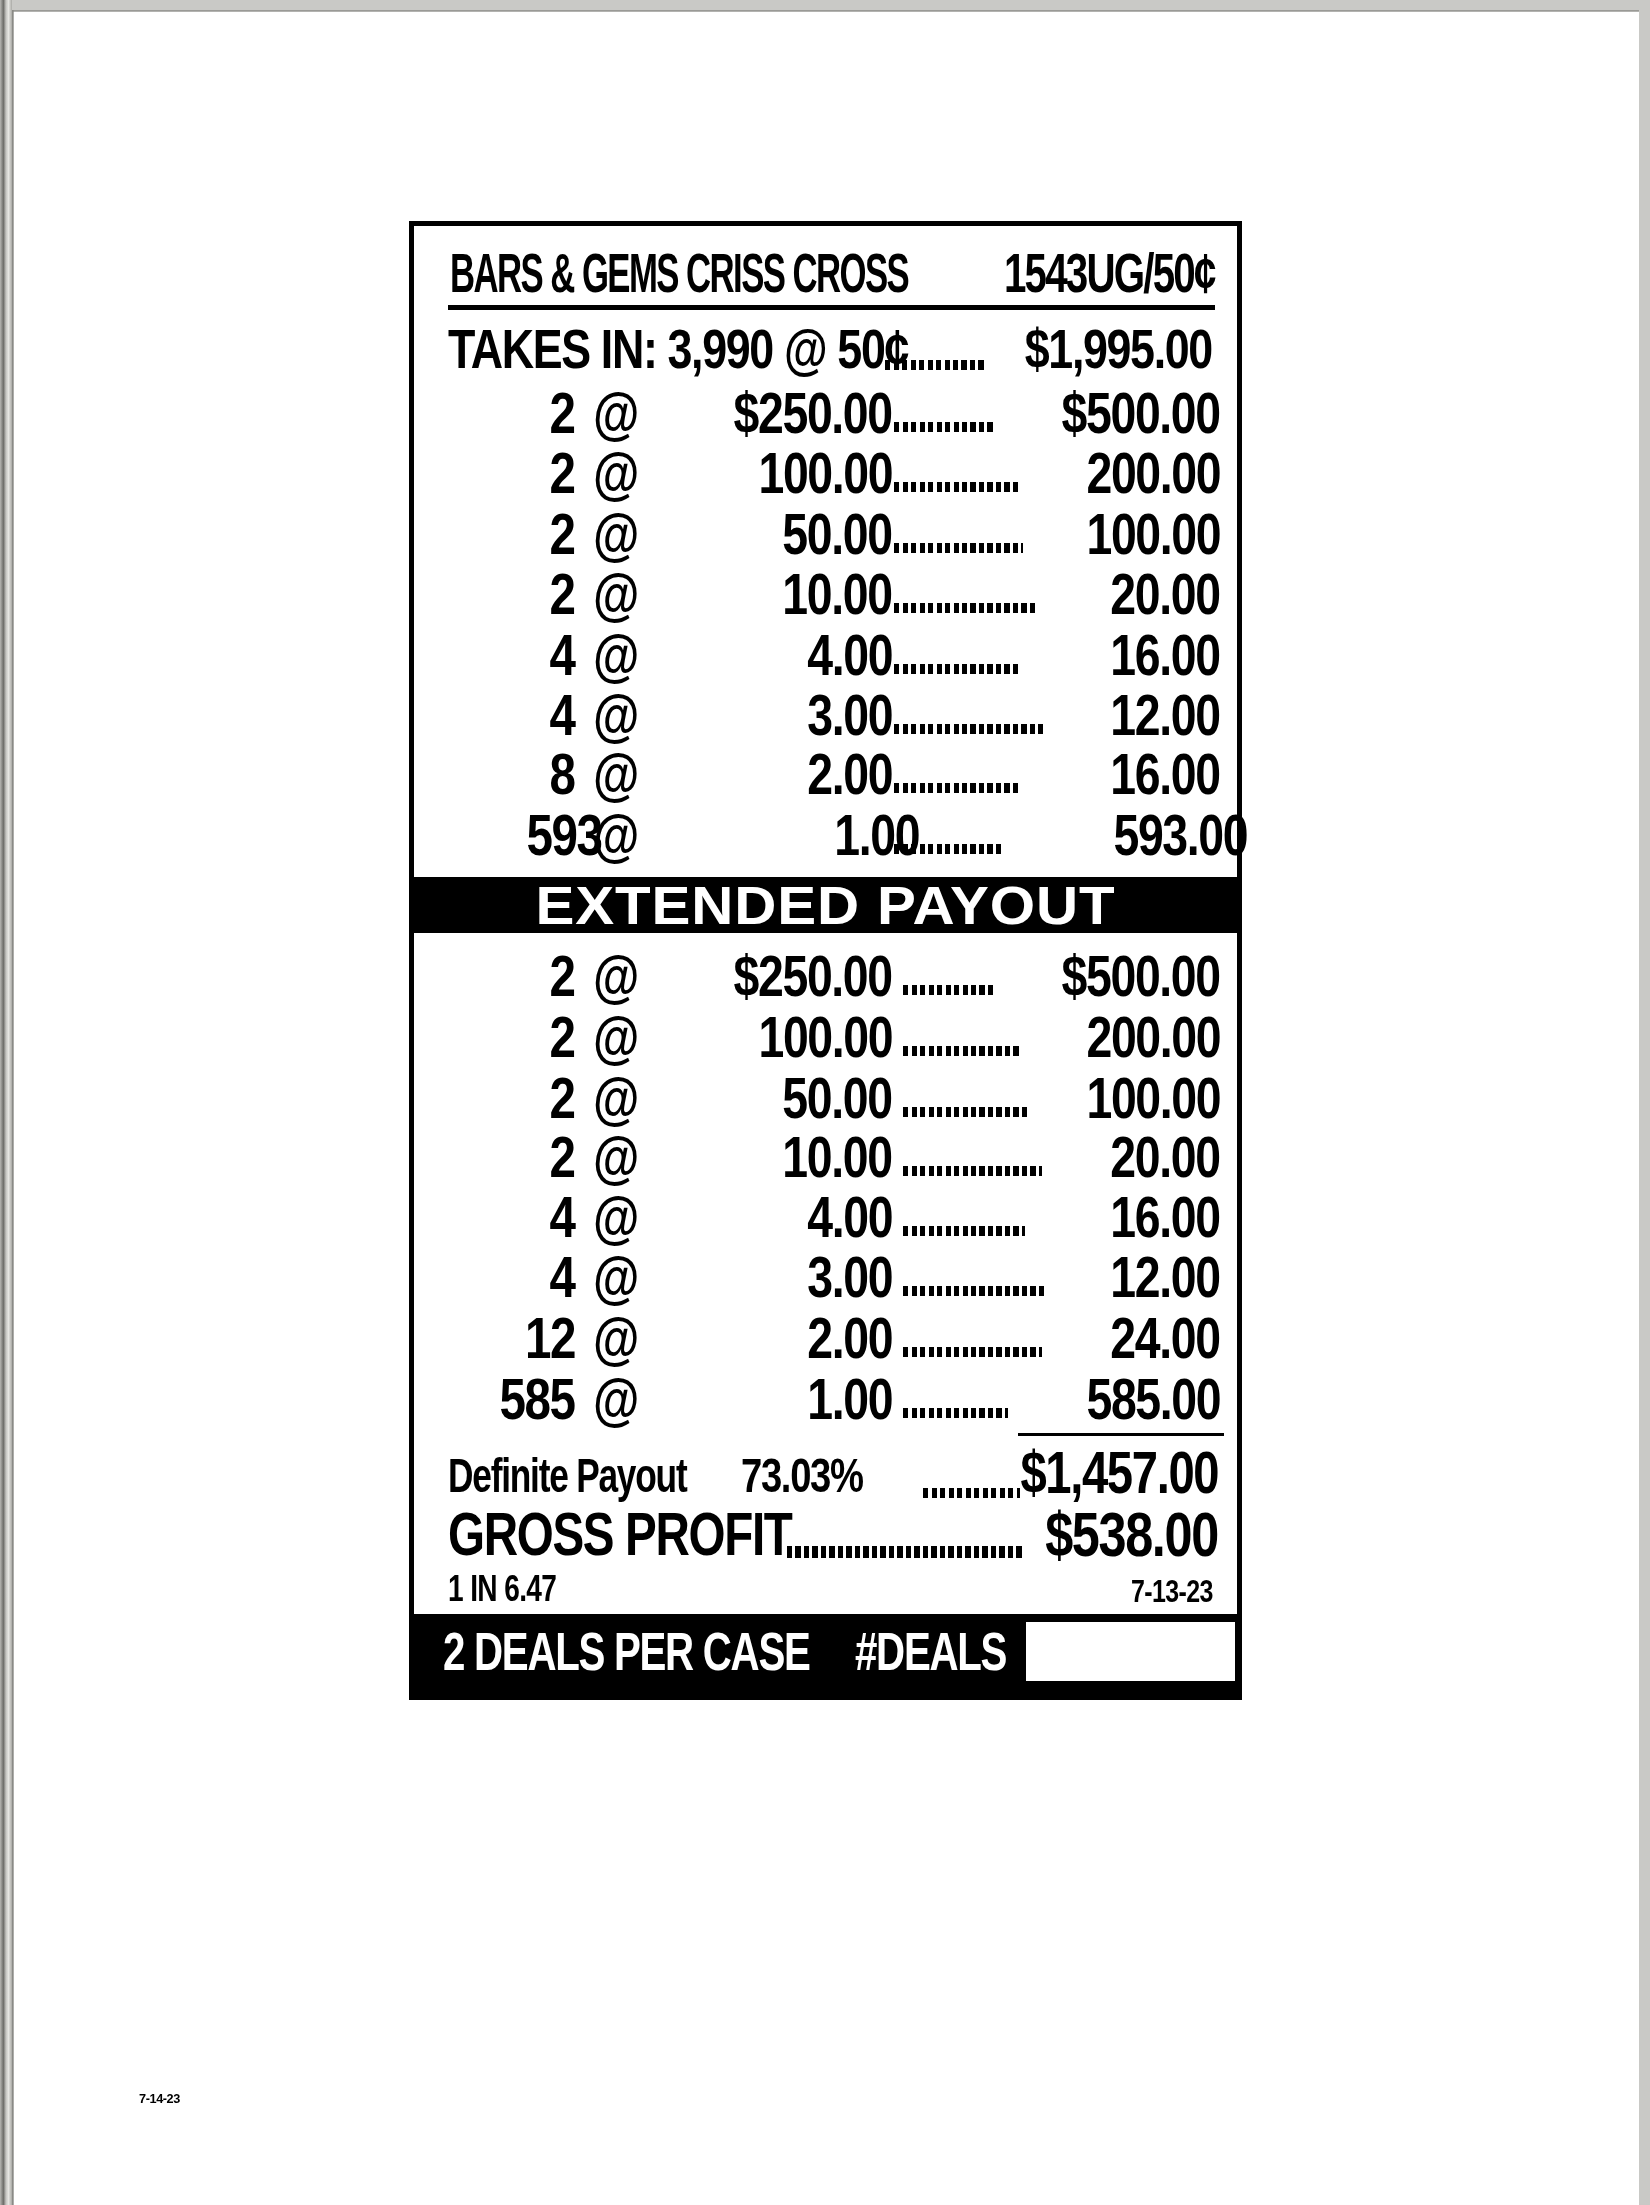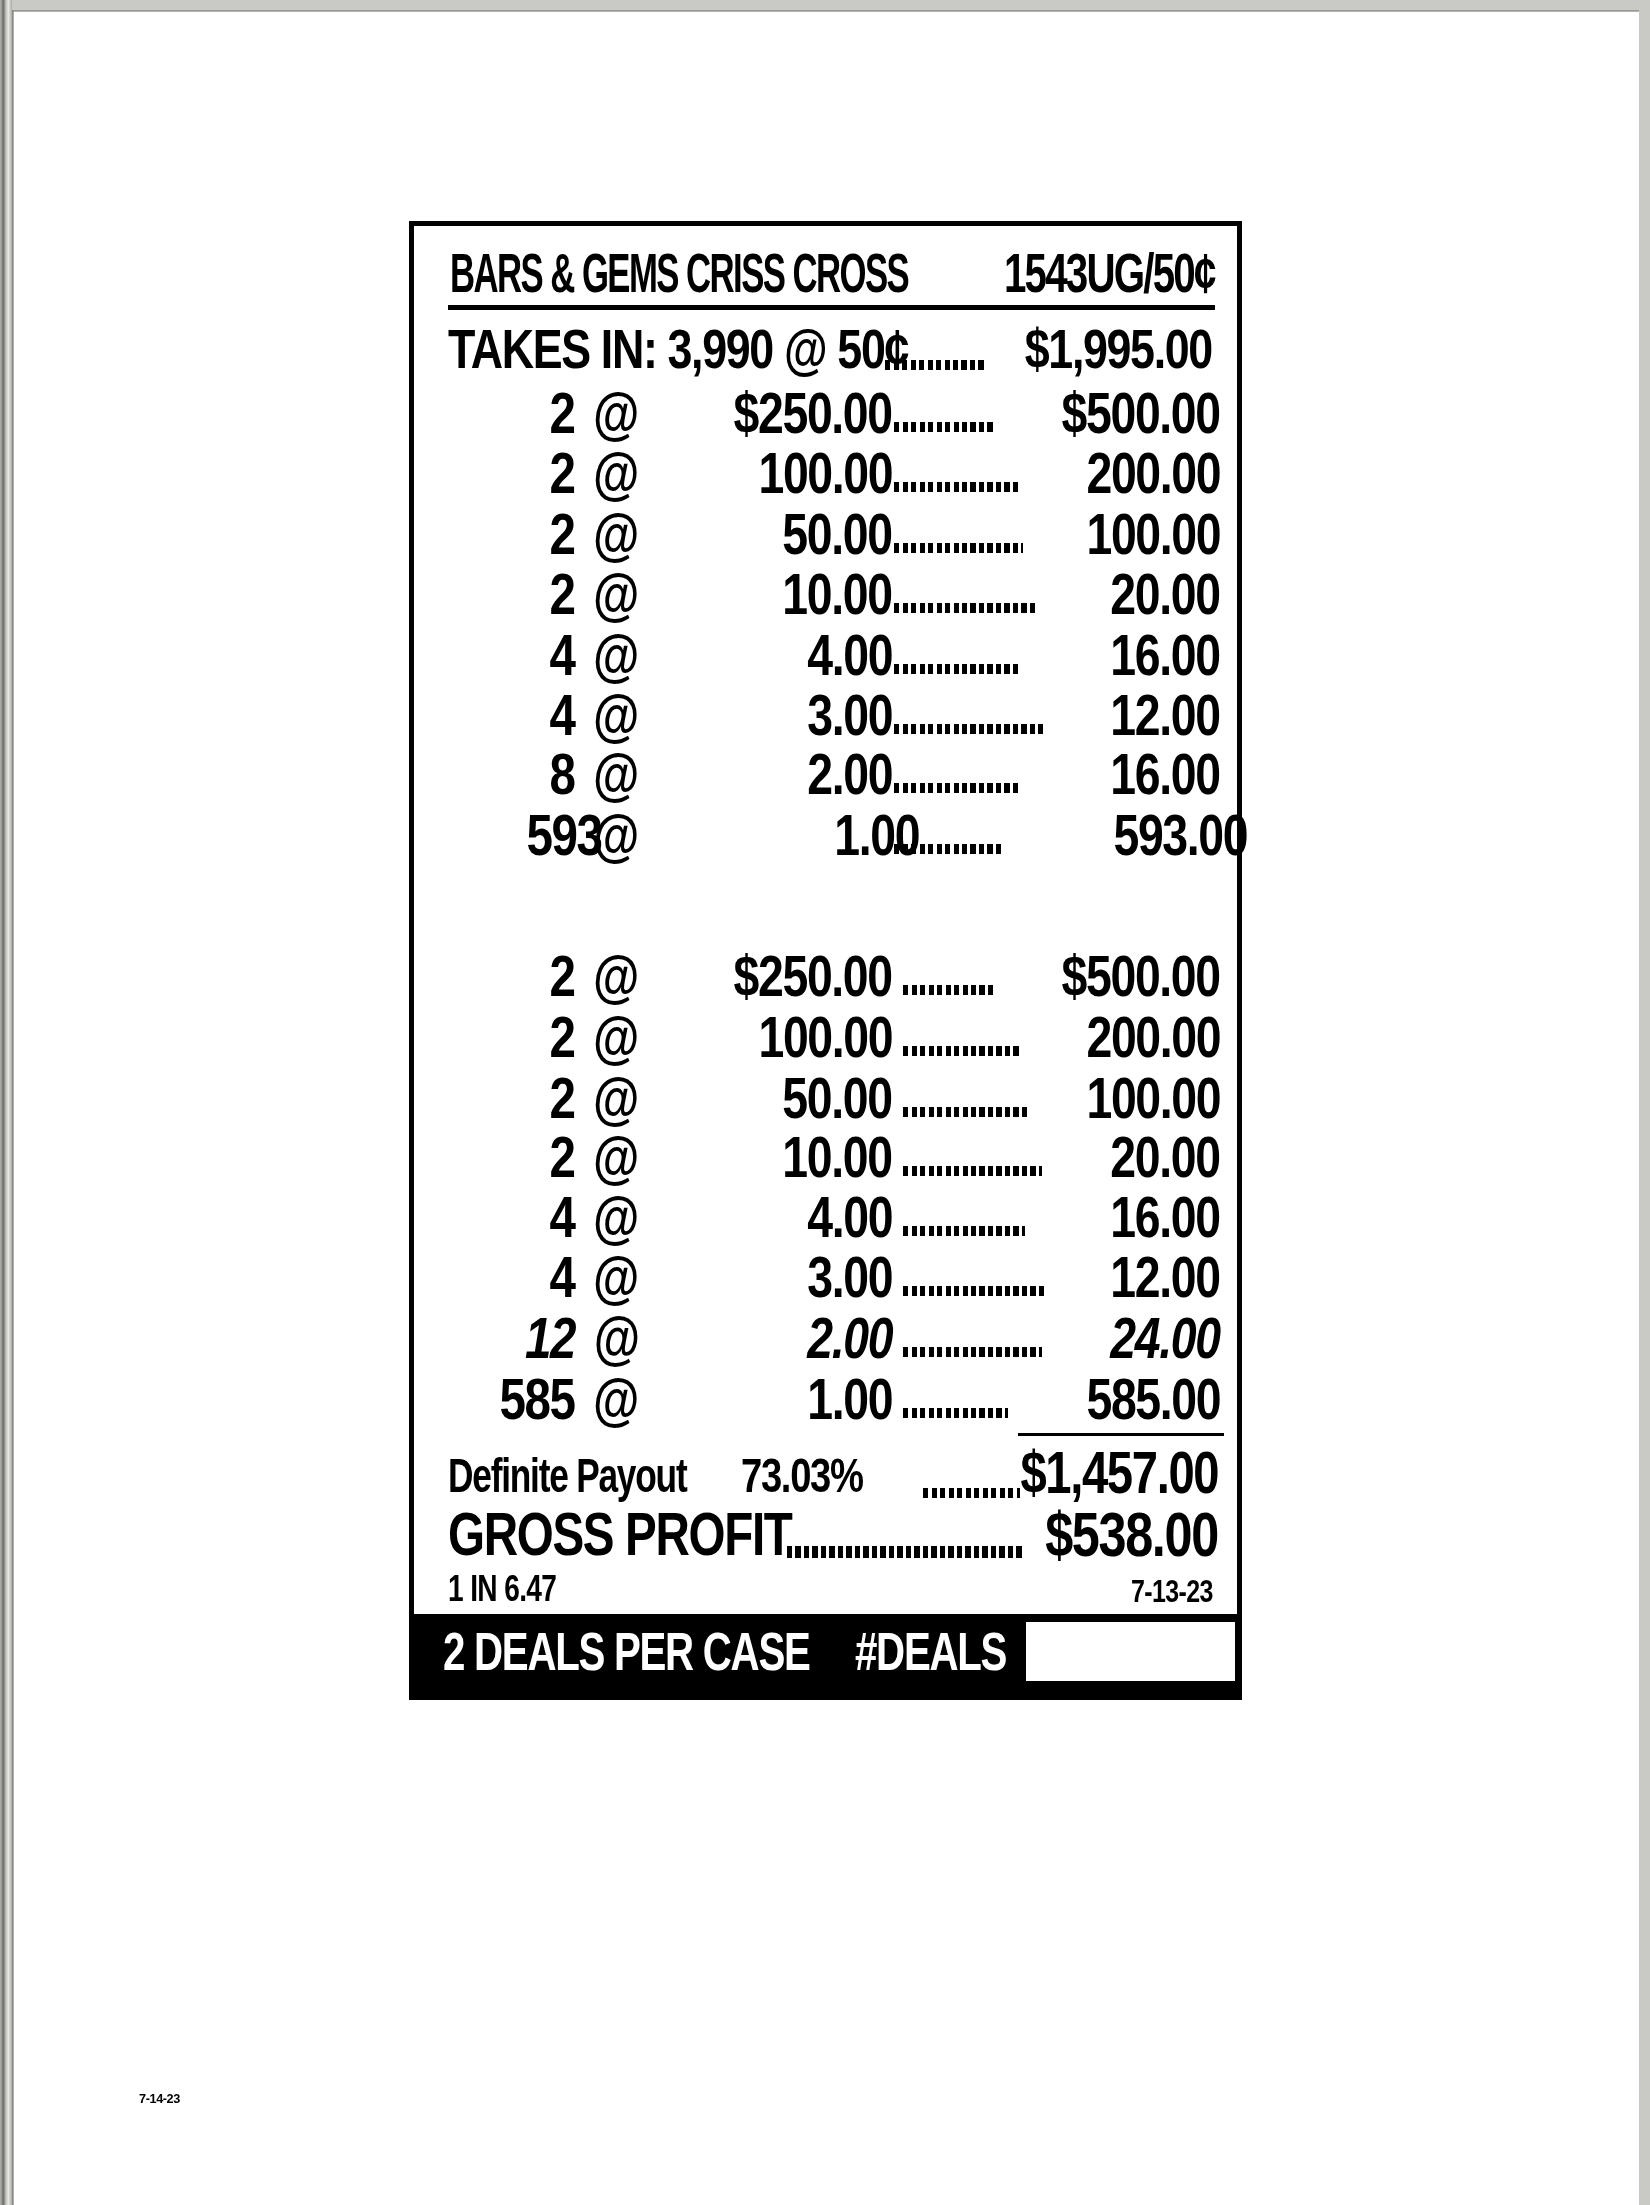--- a/index.html
+++ b/index.html
@@ -179,20 +179,23 @@
       </div>
       <div class="row" style="top: 578px; padding-left: 27px;">
         <span class="count">593</span>
         <span class="at">@</span>
         <span class="price">1.00</span>
         <span class="total">593.00</span>
         <div class="dots" style="left: 480px; width: 110px;"></div>
       </div>
     </div>
 
+  <div class="ext-bar">
+    <div class="ext-text">EXTENDED PAYOUT</div>
+  </div>
 
   <div id="ext-payouts">
       <div class="row" style="top: 719px;">
         <span class="count">2</span>
         <span class="at">@</span>
         <span class="price">$250.00</span>
         <span class="total">$500.00</span>
         <div class="dots" style="left: 489px; width: 93px;"></div>
       </div>
       <div class="row" style="top: 780px;">
@@ -223,21 +226,21 @@
         <span class="total">16.00</span>
         <div class="dots" style="left: 489px; width: 122px;"></div>
       </div>
       <div class="row" style="top: 1020px;">
         <span class="count">4</span>
         <span class="at">@</span>
         <span class="price">3.00</span>
         <span class="total">12.00</span>
         <div class="dots" style="left: 489px; width: 144px;"></div>
       </div>
-      <div class="row" style="top: 1081px; font-style: italic;">
+      <div class="row" style="top: 1081px;">
         <span class="count">12</span>
         <span class="at">@</span>
         <span class="price">2.00</span>
         <span class="total">24.00</span>
         <div class="dots" style="left: 489px; width: 139px;"></div>
       </div>
       <div class="row" style="top: 1142px;">
         <span class="count">585</span>
         <span class="at">@</span>
         <span class="price">1.00</span>

